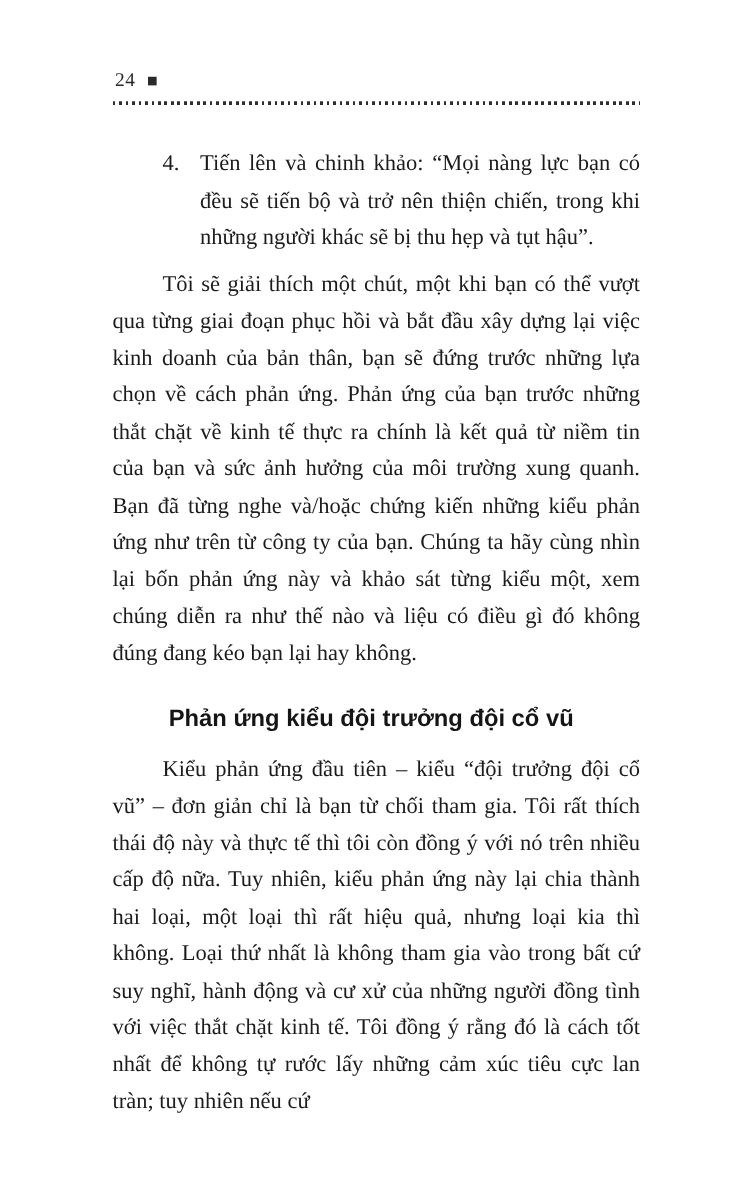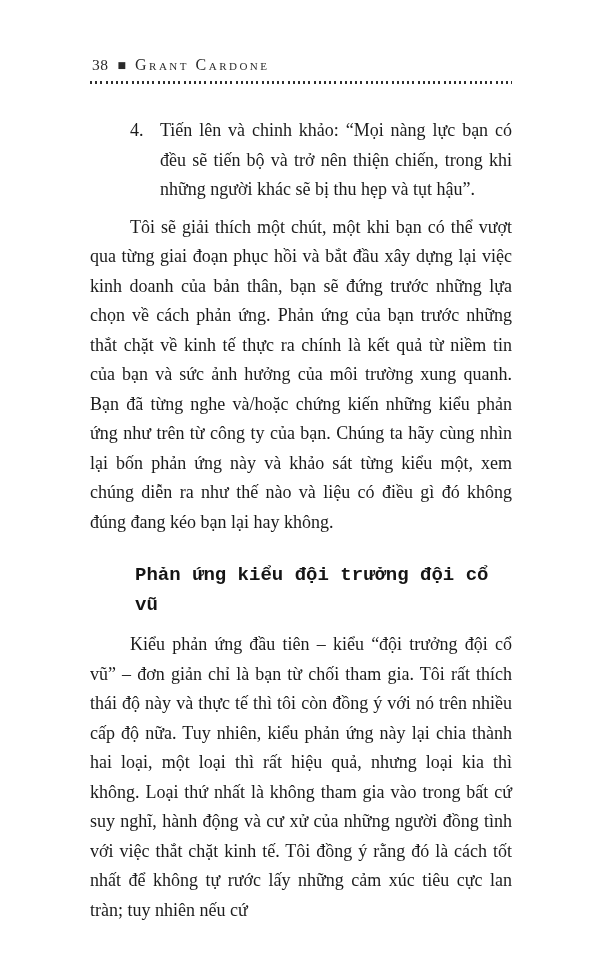--- a/index.html
+++ b/index.html
@@ -67,38 +67,37 @@
   }
   .list-text {
     flex: 1;
     text-align: justify;
   }
   .paragraph {
     margin: 0;
     text-indent: 40px;
   }
   .section-heading {
-    font-family: Liberation Mono, monospace;
+    font-family: Liberation Sans, sans-serif;
     font-weight: bold;
     font-size: 19px;
     margin: 24px 0 10px 45px;
     text-align: left;
     text-indent: 0;
     color: #151515;
   }
 </style>
 </head>
 <body>
 
 <div class="page">
 
   <div class="running-header">
-    <span class="page-number">38</span>
+    <span class="page-number">24</span>
     <span class="header-square">■</span>
-    <span class="book-title">Grant Cardone</span>
   </div>
 
   <div class="dotted-rule"></div>
 
   <div class="content">
 
     <div class="list-item">
       <span class="list-number">4.</span>
       <span class="list-text">Tiến lên và chinh khảo: “Mọi nàng lực bạn có đều sẽ tiến bộ và trở nên thiện chiến, trong khi những người khác sẽ bị thu hẹp và tụt hậu”.</span>
     </div>

